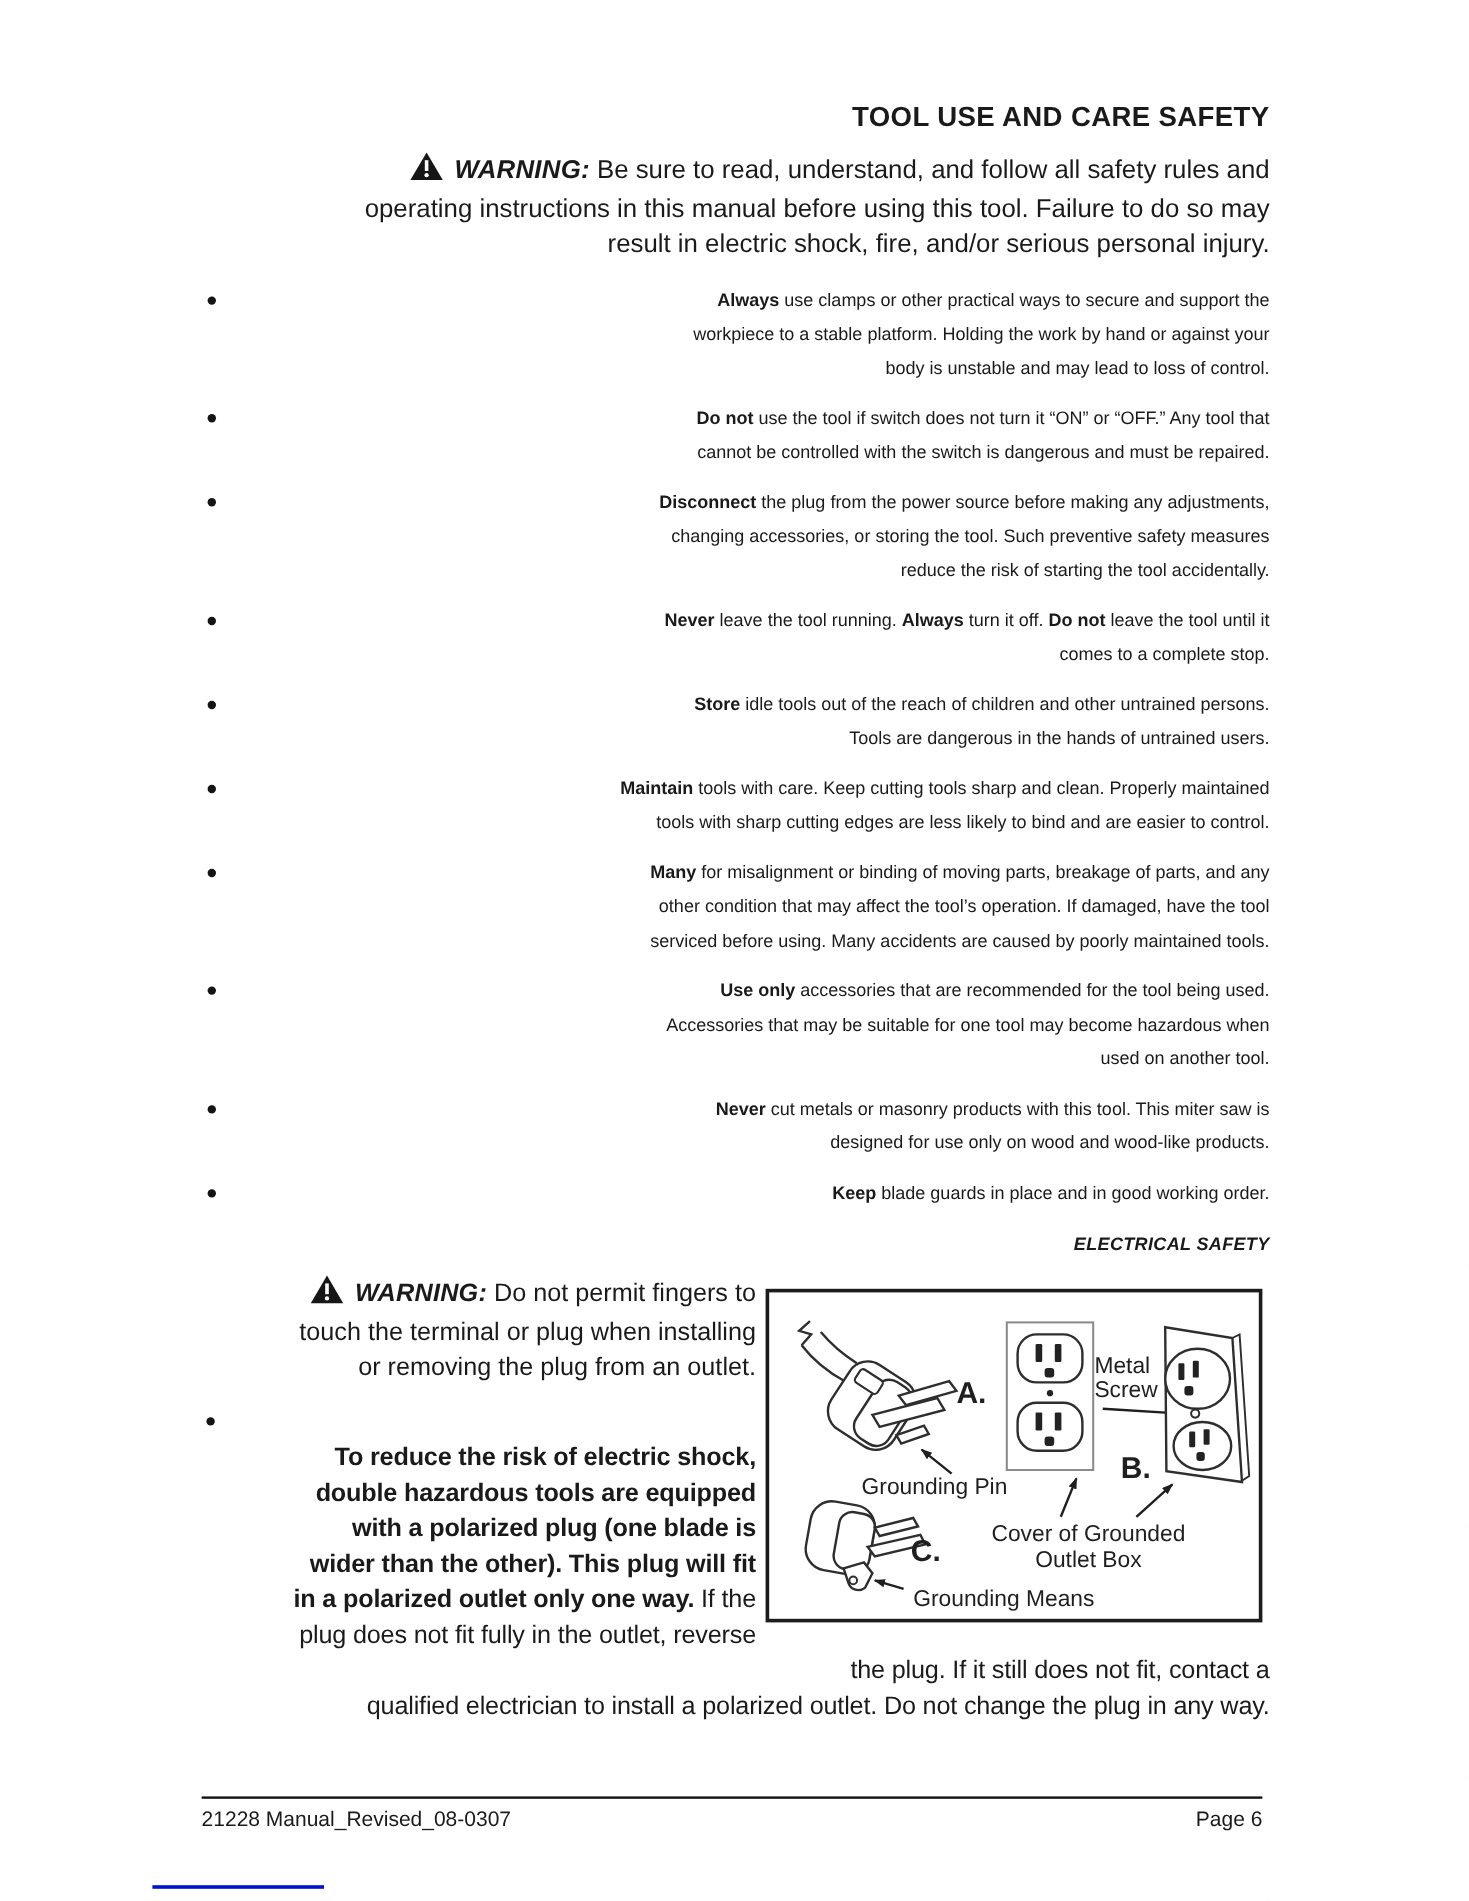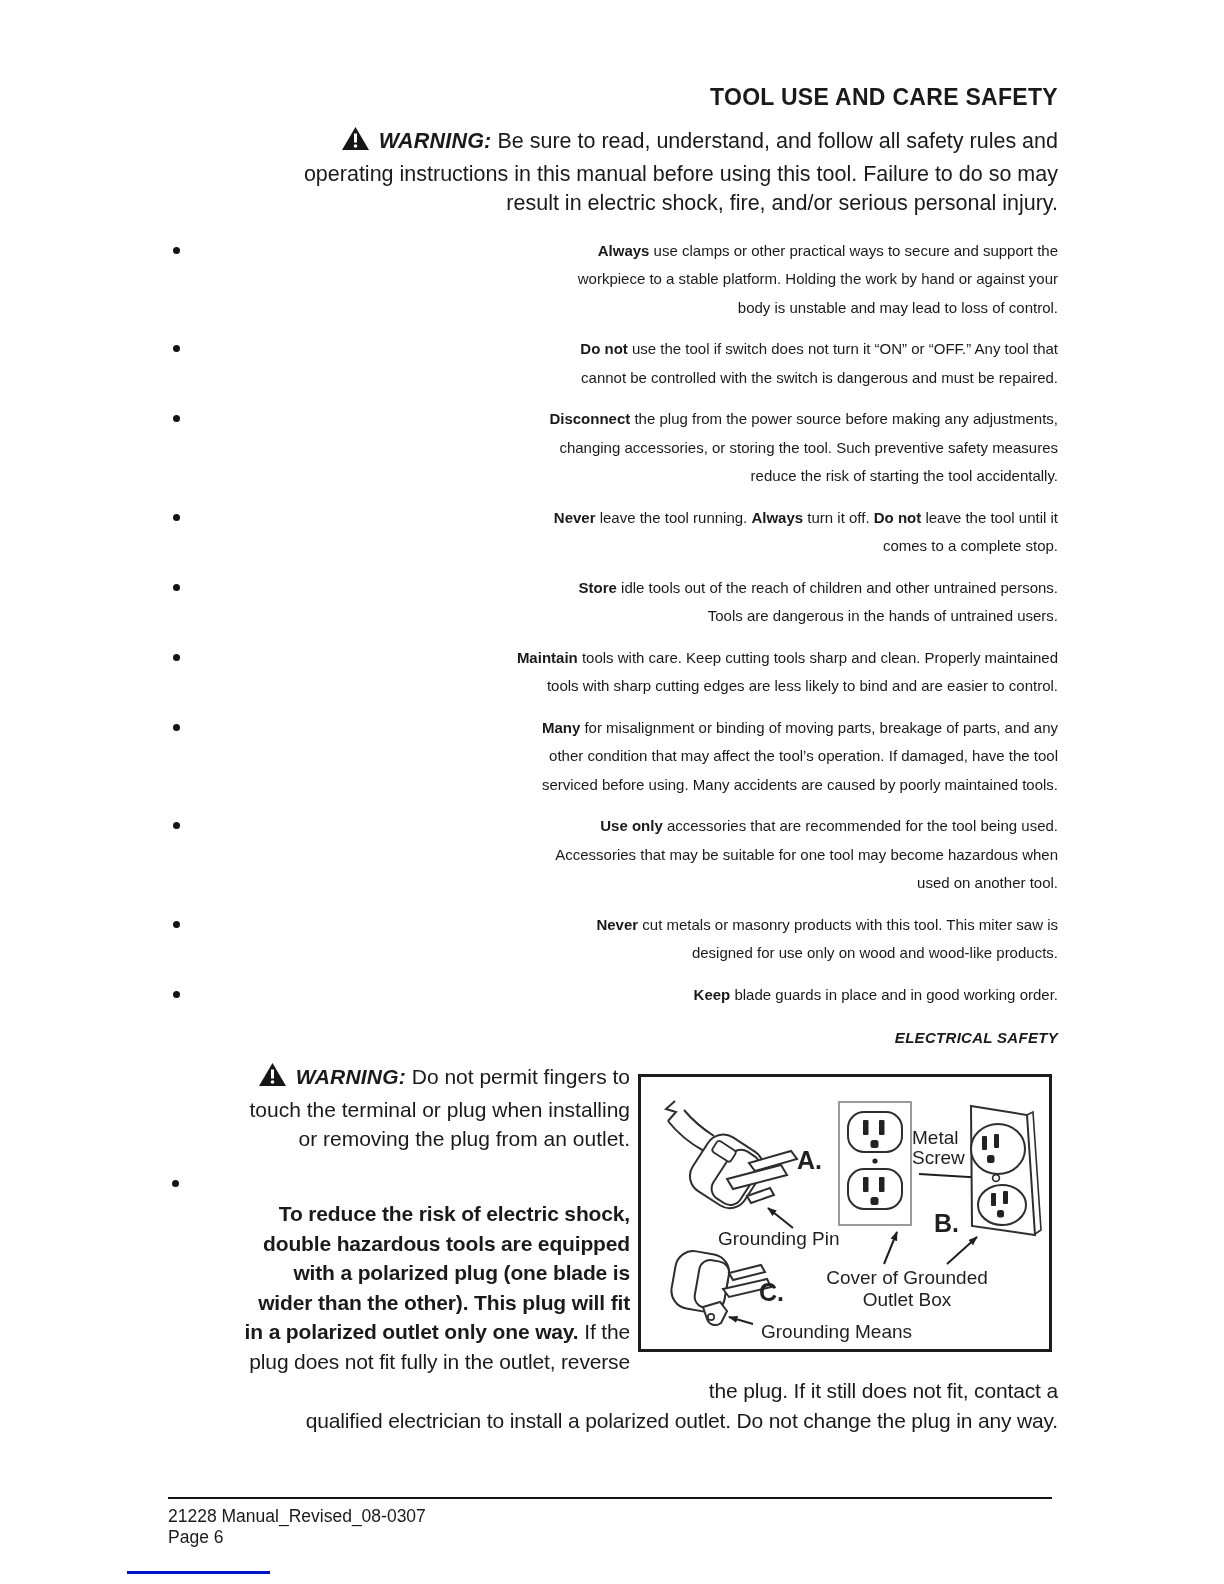--- a/index.html
+++ b/index.html
@@ -19,21 +19,21 @@
   h2.sec-title{font-size:15px;font-weight:bold;margin:20px 0 0 0;letter-spacing:.3px;font-style:italic;}
   .electrical{margin-top:8px;font-size:21px;line-height:29.5px;}
   .figure-box{float:right;width:408px;height:272px;border:3px solid #1c1c1c;background:#fff;
               margin:12px 6px 10px 8px;}
   .elec-warn{white-space:pre-line;margin:16px;}
   .elec-bullet{position:relative;padding-left:38px;margin-top:12px;white-space:pre-line;
                letter-spacing:-0.15px;}
   .elec-bullet .dot{position:absolute;left:4px;top:10px;width:7px;height:7px;border-radius:50%;
                background:#141414;}
   .footer{position:absolute;left:168px;top:1497px;width:884px;border-top:2.5px solid #141414;
-          padding-top:7px;display:flex;justify-content:space-between;font-size:17.5px;flex-direction:column;}
+          padding-top:7px;display:flex;justify-content:space-between;font-size:17.5px;}
   .blue-line{position:absolute;left:127px;top:1571px;width:143px;height:2.5px;background:#0013cc;}
   svg text{font-family:"Liberation Sans","DejaVu Sans",sans-serif;fill:#1f1f1f;}
   svg .lbl{font-size:19px;}
   svg .big{font-size:25px;font-weight:600;}
 </style>
 </head>
 <body>
 
 <div class="page">
   <div class="content">

